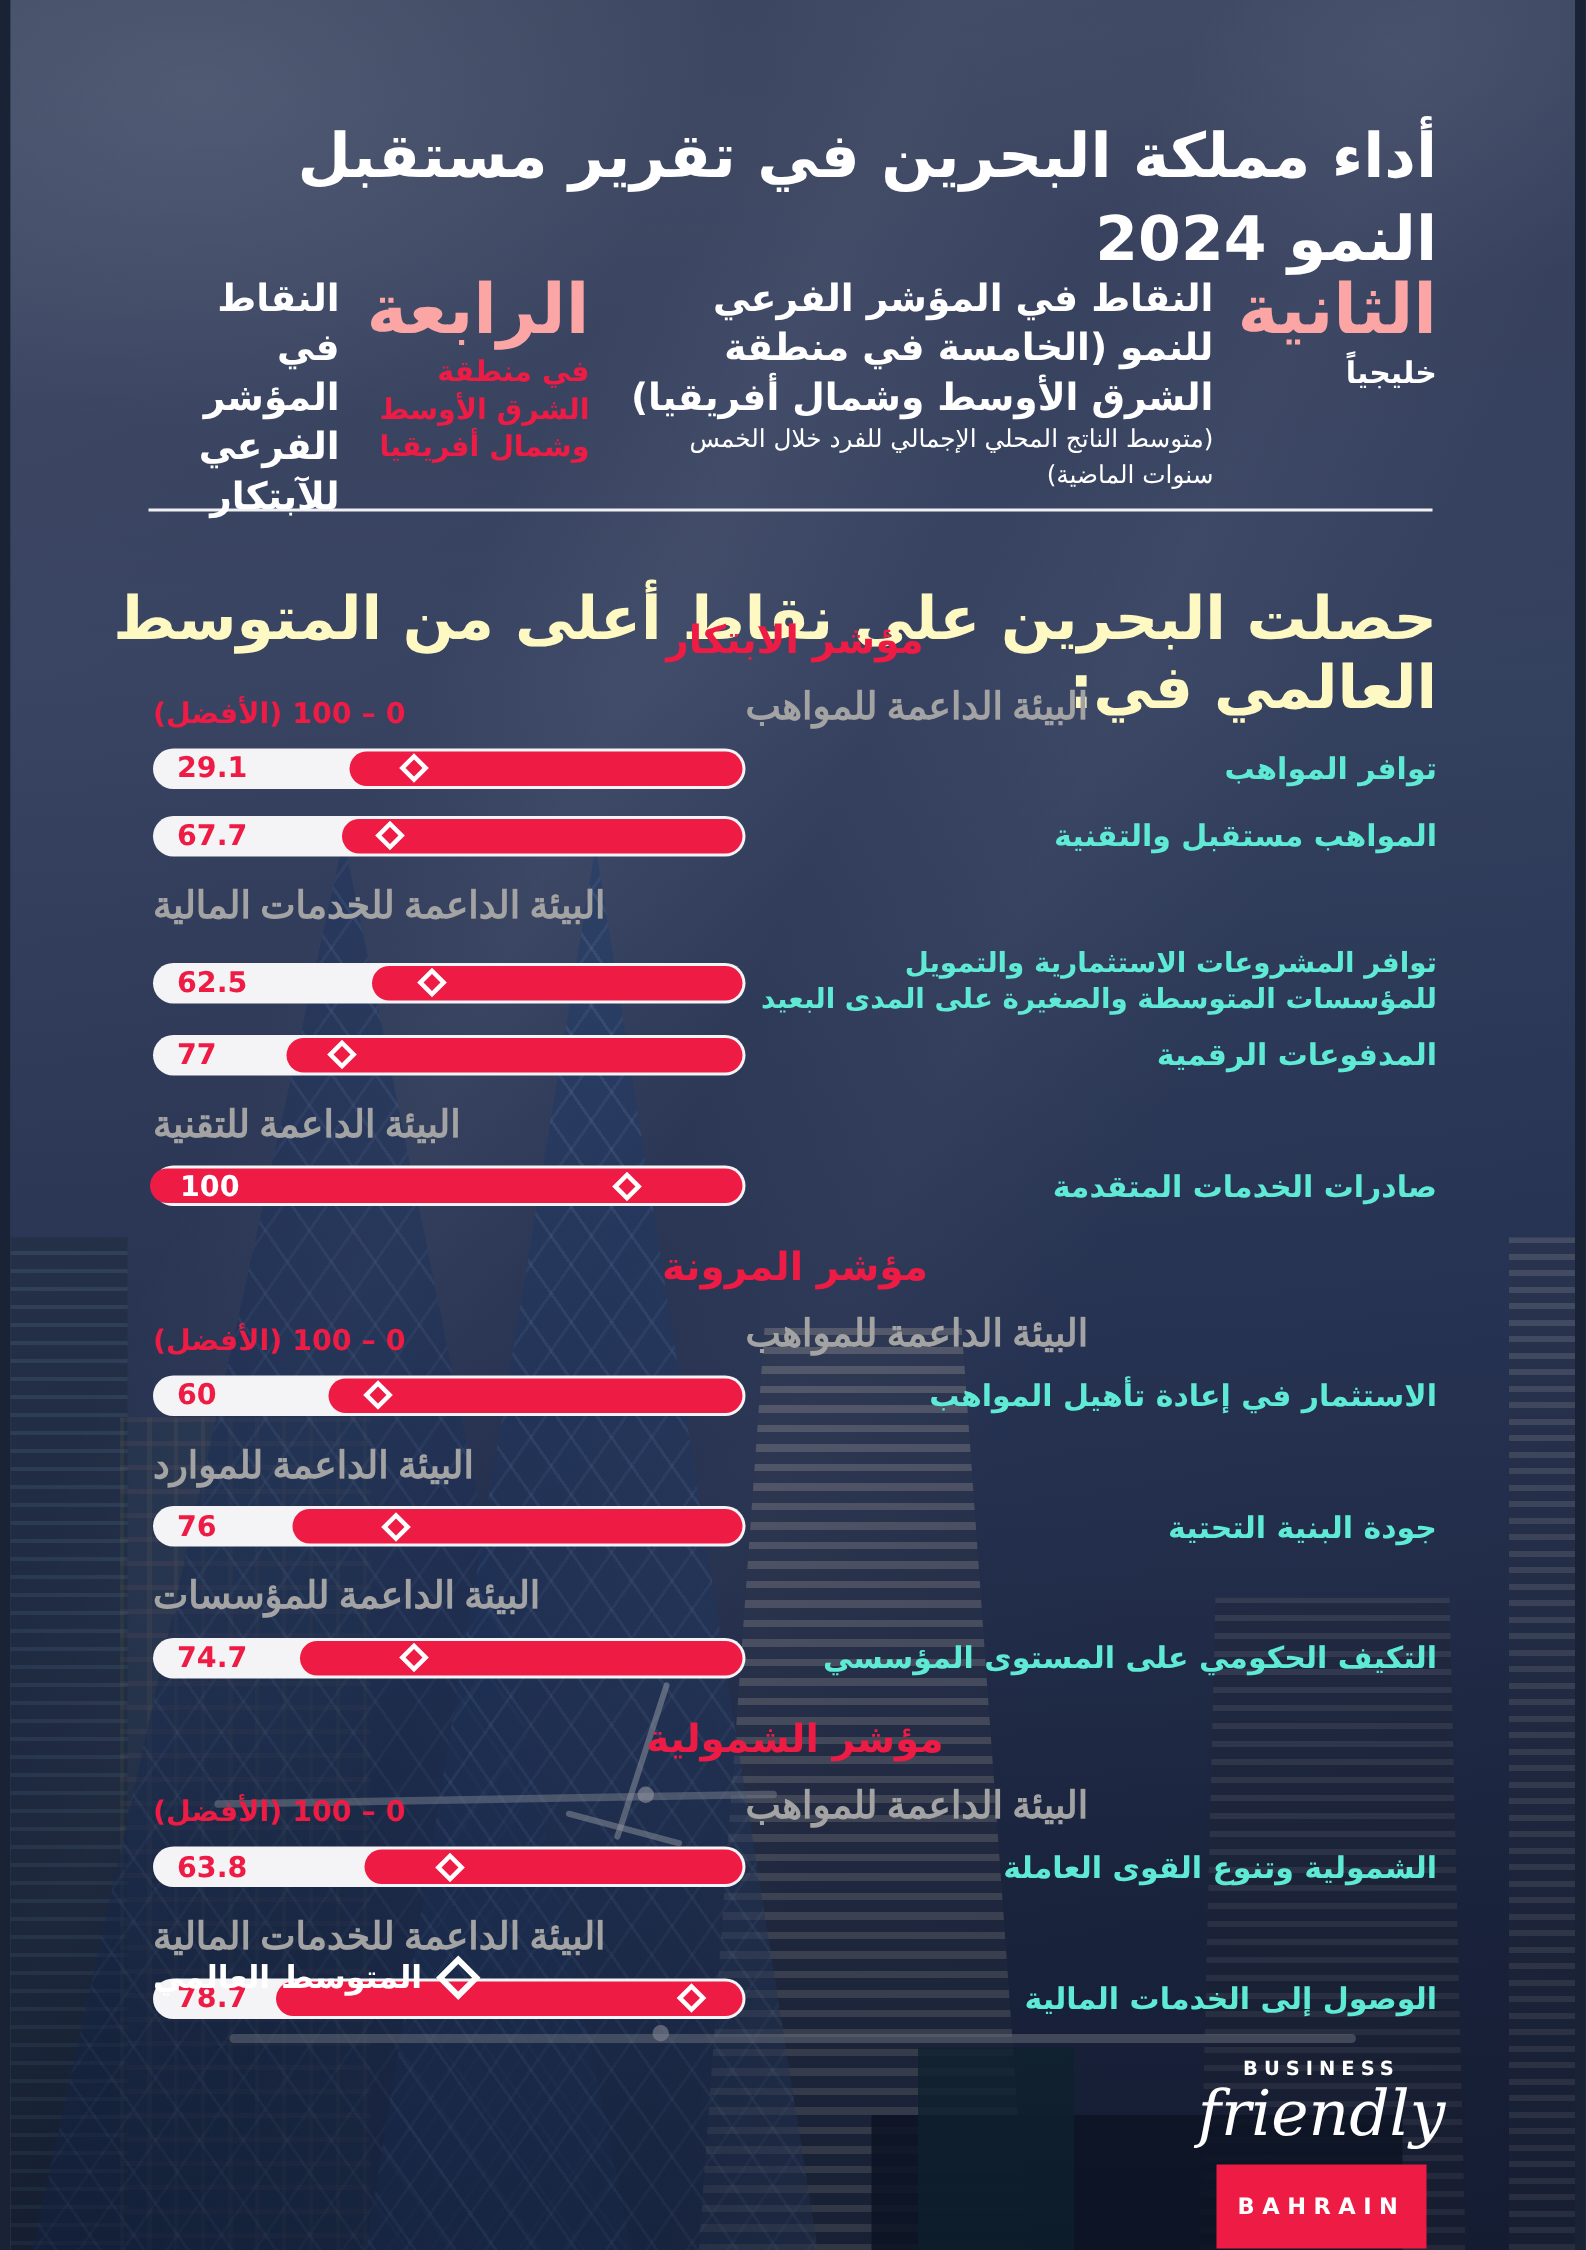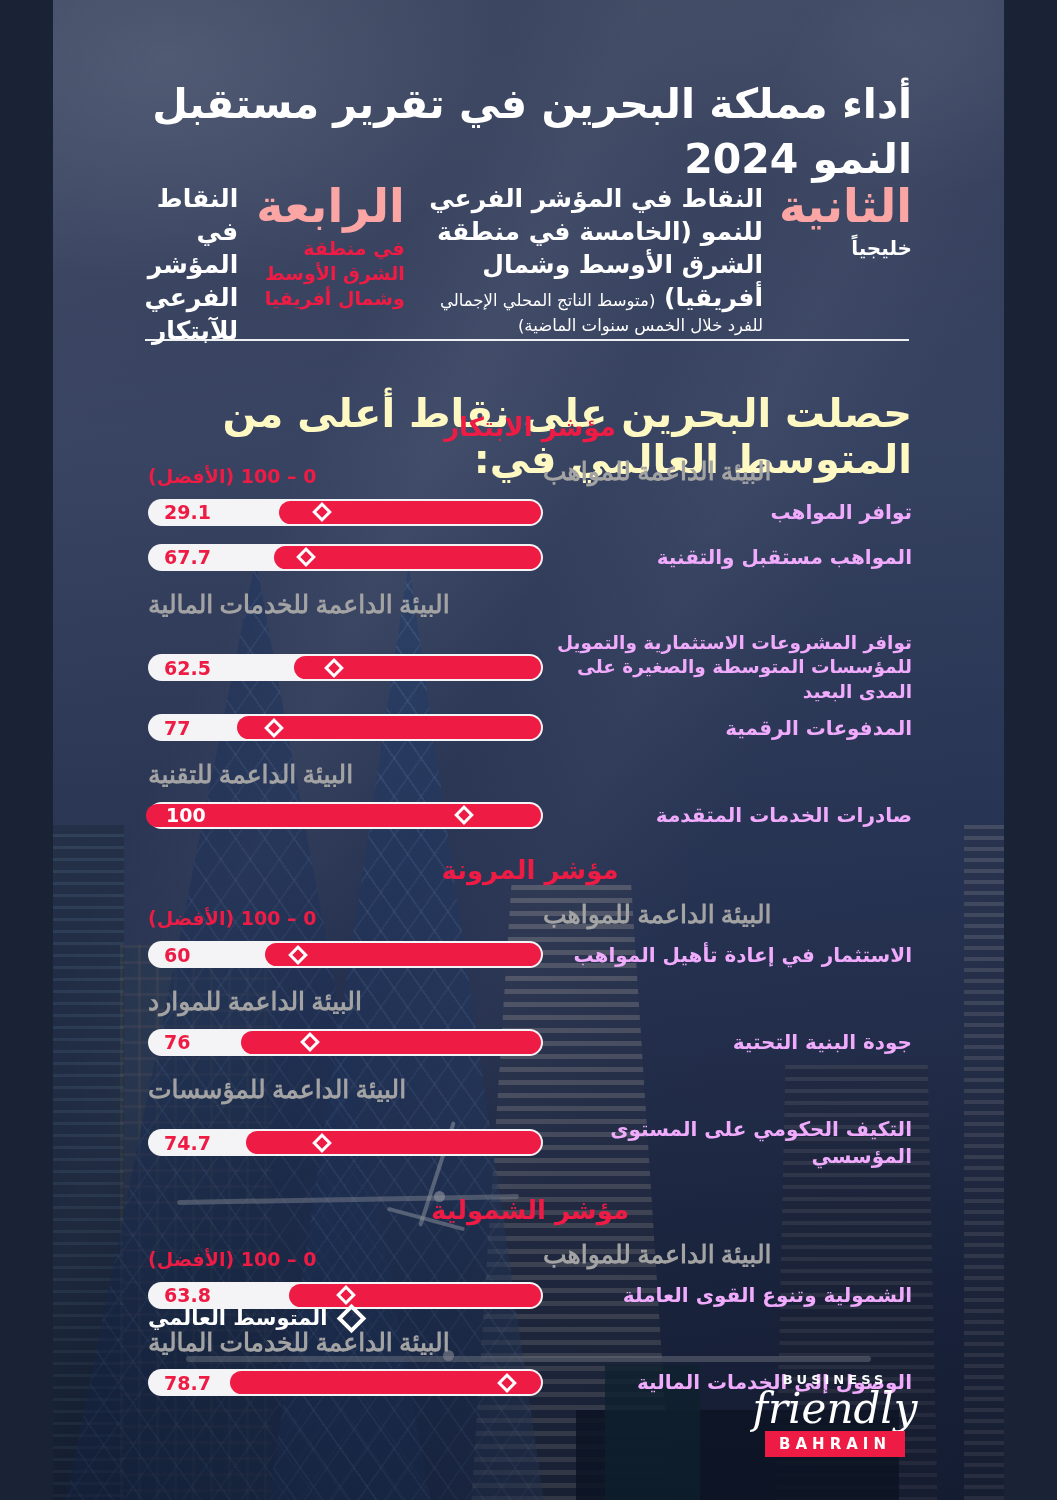--- a/index.html
+++ b/index.html
@@ -1,16 +1,16 @@
 <!DOCTYPE html>
 <html lang="ar" dir="rtl"><head>
 <meta charset="utf-8">
 <style>
   html,body{margin:0;padding:0;background:#1a2236;}
-  .page{position:relative;width:951px;height:1500px;overflow:hidden;
+  .page{position:relative;width:1043px;height:1500px;overflow:hidden;
         background:#36415f;font-family:"DejaVu Sans",sans-serif;direction:rtl;margin:0 auto;}
   
   .bg{position:absolute;inset:0;z-index:0;}
   .sky{position:absolute;inset:0;
     background:
       radial-gradient(ellipse 60% 25% at 12% 4%, rgba(150,158,182,.30), transparent 60%),
       radial-gradient(ellipse 50% 20% at 88% 2%, rgba(130,140,165,.22), transparent 55%),
       linear-gradient(115deg, transparent 28%, rgba(160,168,190,.10) 36%, transparent 46%, rgba(150,158,182,.08) 55%, transparent 64%),
       linear-gradient(168deg,#49546f 0%,#3d4866 20%,#344160 42%,#2d3b5e 62%,#26335450 80%,#1f2a46 100%),
       linear-gradient(180deg,#3f4a68 0%,#2c3a5c 55%,#1e2944 100%);}
@@ -69,37 +69,37 @@
   .divider{position:absolute;top:339px;right:95px;left:92px;height:2px;background:rgba(255,255,255,.92);}
   .subtitle{position:absolute;top:357px;right:92px;left:60px;text-align:right;color:#fef9c3;
             font-size:40px;font-weight:700;}
   .chart{position:absolute;top:412px;right:92px;left:95px;}
   .sec-header{color:#EE1B44;font-size:26px;font-weight:700;text-align:center;margin:26px 0 2px;}
   .chart > .sec-header:first-child{margin-top:0;}
   .group-head-row{display:flex;align-items:flex-end;margin:14px 0 10px;}
   .group-heading{flex:1;color:#a3a3a3;font-size:25px;font-weight:700;text-align:left;line-height:1.3;font-family:Liberation Serif, serif;}
   .scale-label{width:395px;flex:none;color:#EE1B44;font-size:19px;font-weight:700;text-align:left;padding-bottom:2px;}
   .row{display:flex;align-items:center;margin-bottom:18px;}
-  .row-label{flex:1;color:#f0abfc;font-size:20px;font-weight:700;line-height:1.32;text-align:right;}
+  .row-label{flex:1;color:#5eead4;font-size:20px;font-weight:700;line-height:1.32;text-align:right;}
   .row-label.small{font-size:18.5px;}
   .bar{position:relative;width:395px;height:27px;background:#F4F3F5;border-radius:14px;flex:none;}
   .bar-fill{position:absolute;top:2px;bottom:2px;right:2px;border-radius:12px;background:#EE1B44;}
   .bar-marker{position:absolute;top:50%;width:8px;height:8px;border:3px solid #fff;background:transparent;
               transform:translate(50%,-50%) rotate(45deg);}
   .bar-value{position:absolute;left:16px;top:50%;transform:translateY(-50%);
              color:#EE1B44;font-size:19px;font-weight:700;direction:ltr;}
   .bar-value.inverse{color:#fff;left:18px;}
   .legend{position:absolute;left:95px;top:1306px;display:flex;align-items:center;gap:14px;}
   .legend-icon{width:13px;height:13px;border:4px solid #fff;transform:rotate(45deg);flex:none;}
   .legend-label{color:#fff;font-size:21px;font-weight:700;}
   .logo{position:absolute;right:64px;top:1372px;width:210px;text-align:center;direction:ltr;color:#fff;}
   .logo-top{font-size:13px;font-weight:700;letter-spacing:4px;}
   .logo-script{font-family:"DejaVu Serif",serif;font-style:italic;font-size:42px;line-height:1.05;}
   .logo-band{display:inline-block;background:#EE1B44;color:#fff;font-size:15px;font-weight:700;
-             letter-spacing:5px;padding:4px 14px;margin-top:0;}
+             letter-spacing:5px;padding:19px 14px;margin-top:12px;}
 </style>
 </head>
 <body>
 
 <div class="page">
 
   <div class="bg">
     <div class="sky"></div>
     <div class="tower-farleft"></div>
     <div class="bld-lattice"></div>

